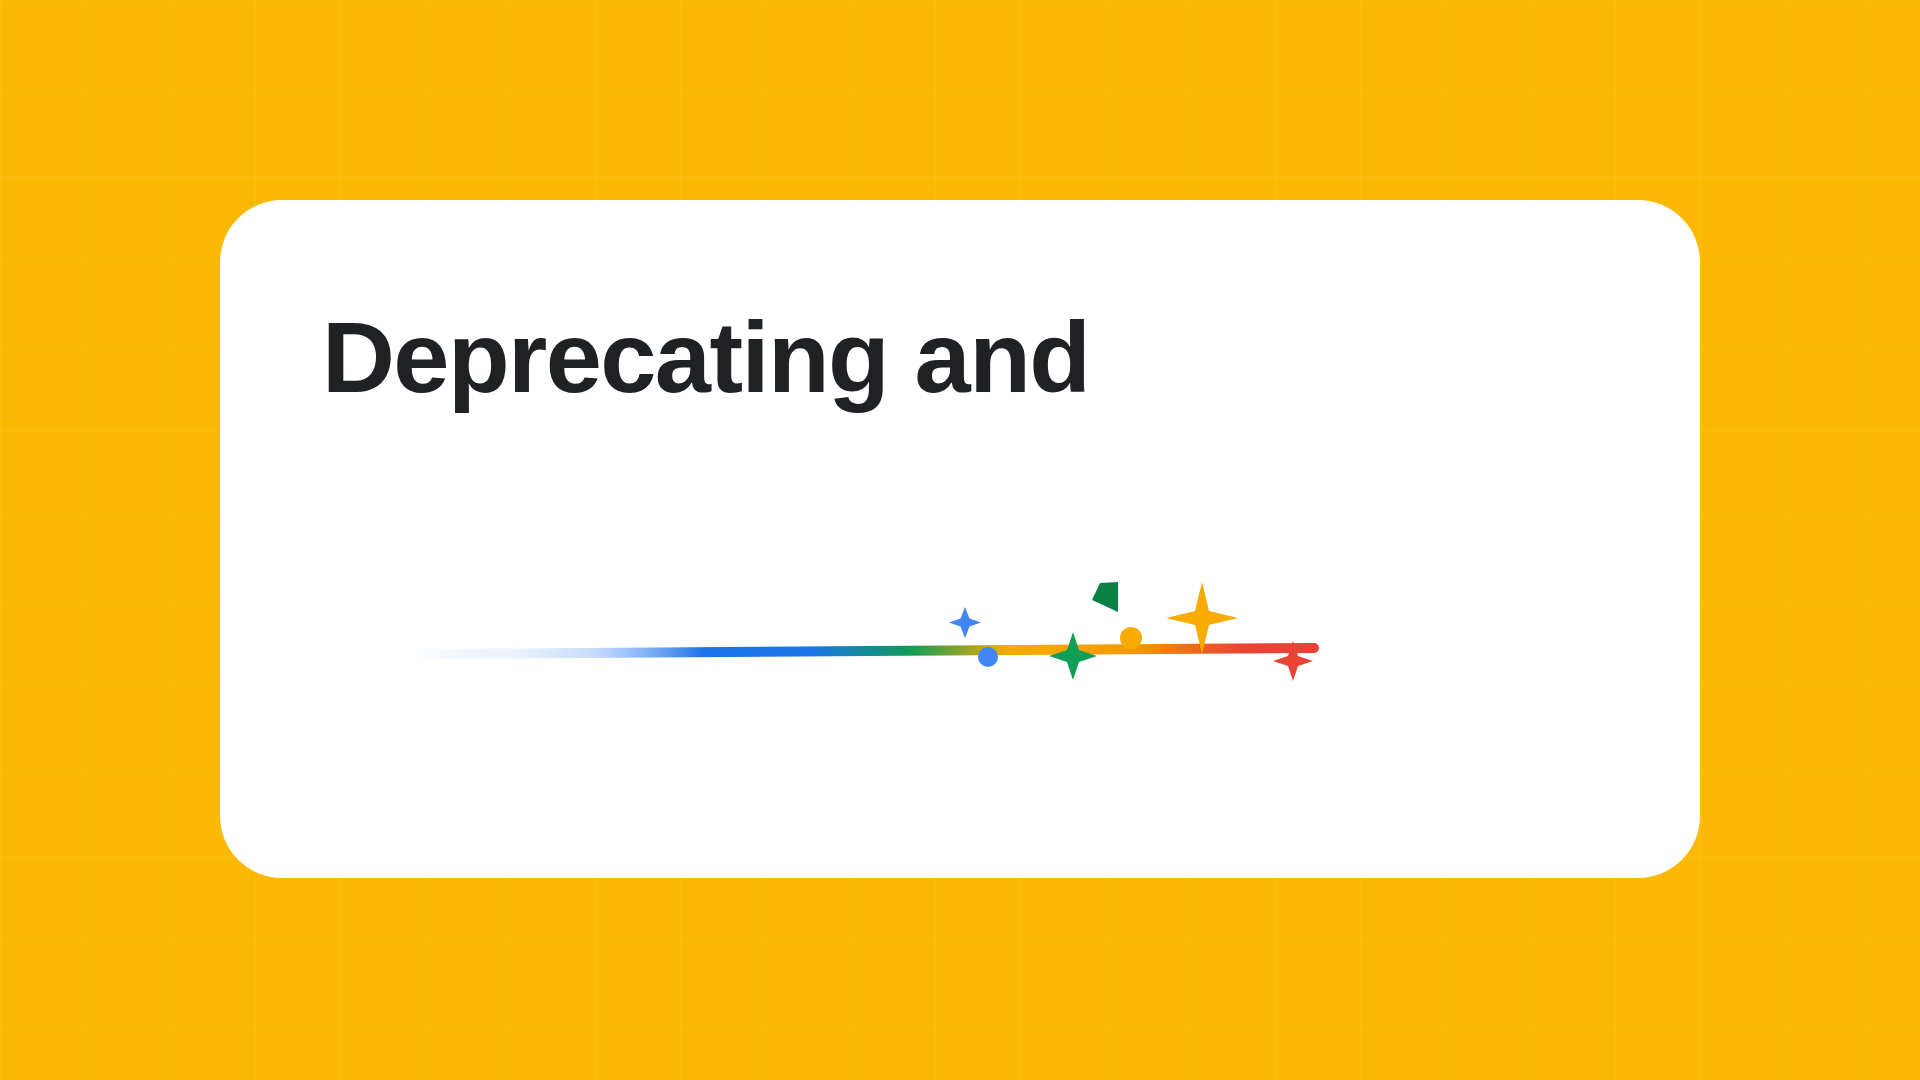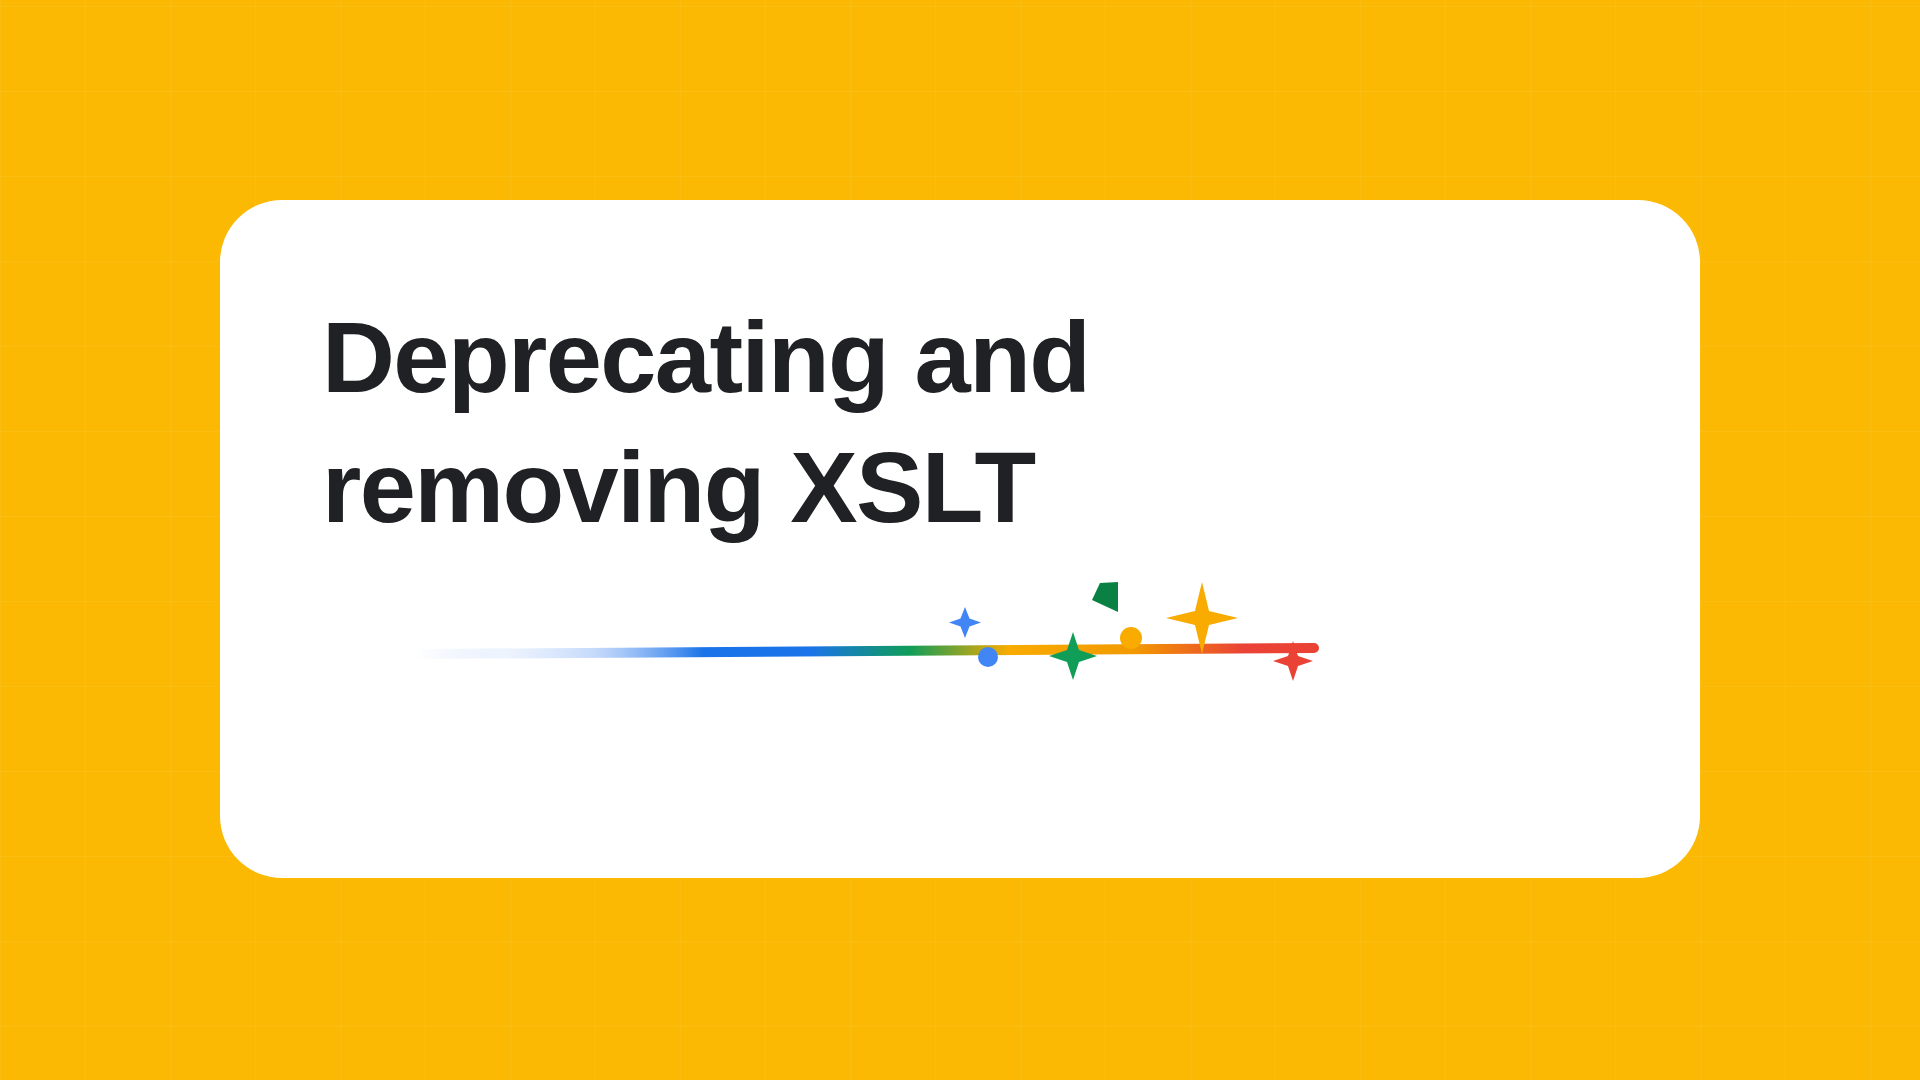--- a/index.html
+++ b/index.html
@@ -78,21 +78,21 @@
 </style>
 </head>
 <body>
 
 <div id="stage">
 
   <div id="grid-overlay"></div>
 
   <div id="card">
 
-    <h1 id="headline"><span class="hl-line">Deprecating and</span><span class="hl-line">removing XSLT</span></h1>
+    <h1 id="headline"><span class="hl-line">Deprecating and</span></h1>
 
     <div id="decor">
       <svg viewBox="0 0 1480 678" xmlns="http://www.w3.org/2000/svg" aria-hidden="true">
         <defs>
           <linearGradient id="brandline" x1="0" y1="0" x2="1" y2="0">
             <stop offset="0%" stop-color="#4285F4" stop-opacity="0"></stop>
             <stop offset="10%" stop-color="#A8C7FA" stop-opacity="0.20"></stop>
             <stop offset="20%" stop-color="#8AB4F8" stop-opacity="0.50"></stop>
             <stop offset="32%" stop-color="#1A73E8" stop-opacity="1"></stop>
             <stop offset="44%" stop-color="#1A73E8" stop-opacity="1"></stop>

